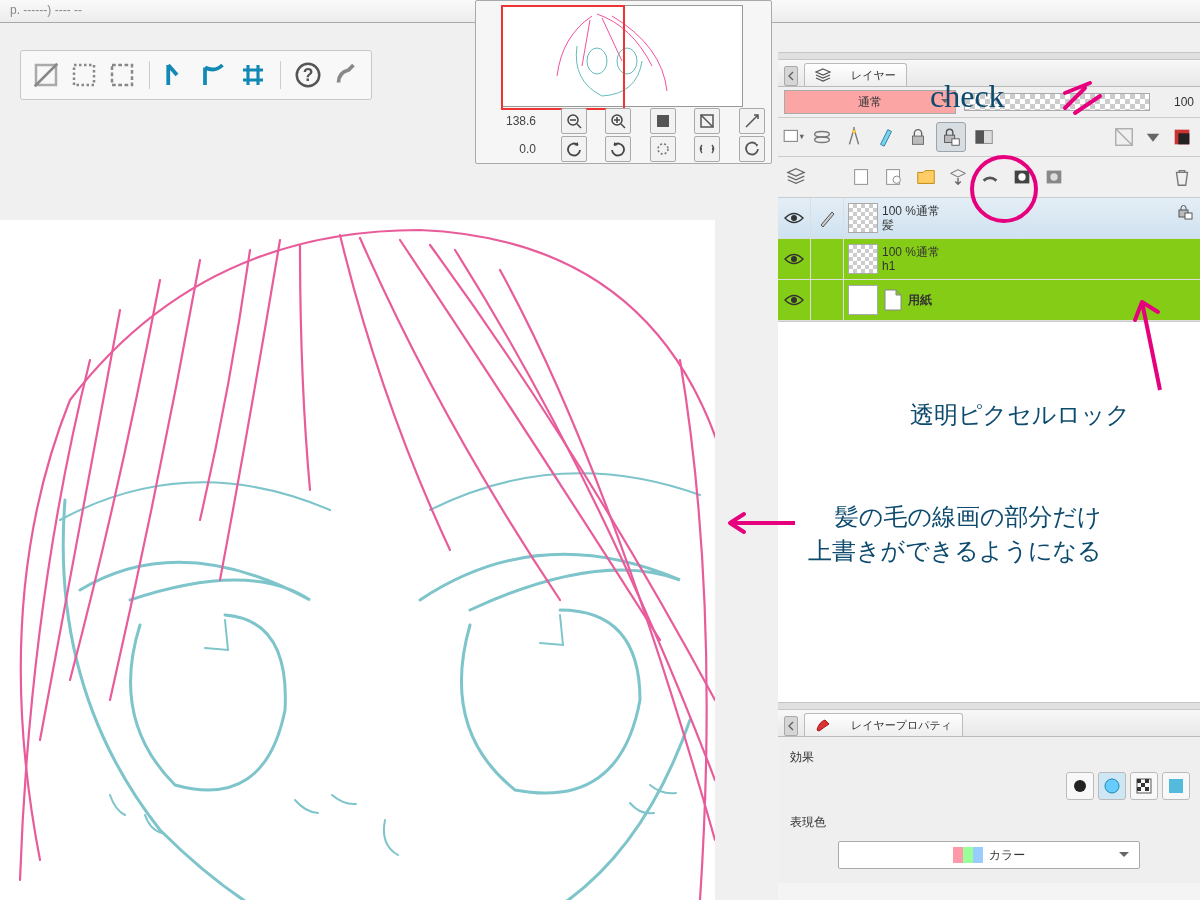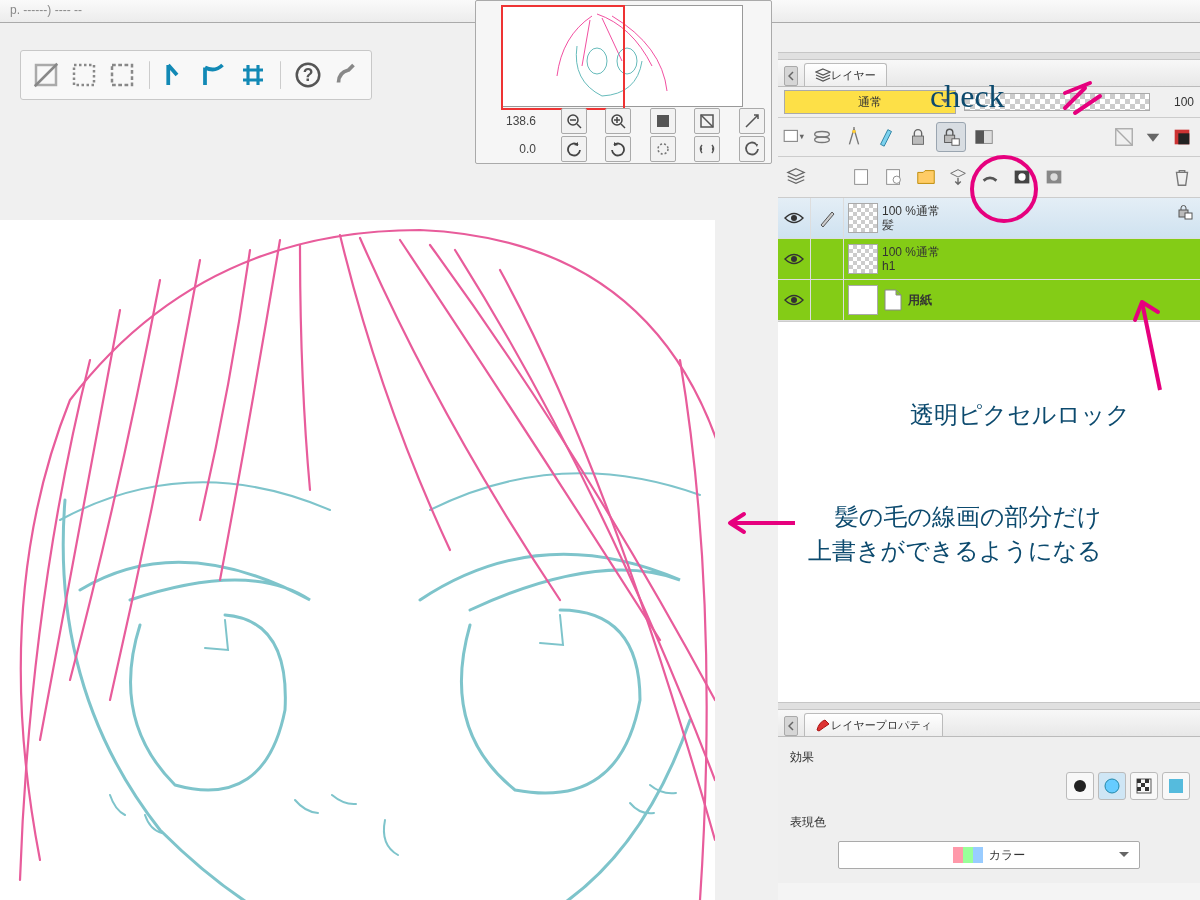--- a/index.html
+++ b/index.html
@@ -22,24 +22,24 @@
   .nav-thumb .red-box{position:absolute;left:-1px;top:-1px;width:120px;height:101px;border:2px solid #e33;}
   .nav-ctrl{position:absolute;left:0;bottom:0;width:100%;height:56px;}
   .nav-row{position:absolute;left:0;width:100%;height:28px;display:flex;align-items:center;justify-content:space-between;padding-right:6px;box-sizing:border-box;gap:2px;}
   .nav-row.r1{top:0;} .nav-row.r2{top:28px;}
   .nav-val{width:60px;text-align:right;padding-right:6px;color:#444;}
   .nbtn{width:24px;height:24px;border:1px solid #aaa;background:#f2f2f2;display:flex;align-items:center;justify-content:center;border-radius:2px;}
   
   .right{position:absolute;left:778px;top:52px;width:422px;height:848px;background:#f4f4f4;}
   .panel-divider{width:100%;height:6px;background:#e0e0e0;border-top:1px solid #c6c6c6;border-bottom:1px solid #c6c6c6;}
   .tab-row{height:26px;background:linear-gradient(#f8f8f8,#e8e8e8);display:flex;align-items:flex-end;padding-left:6px;gap:4px;border-bottom:1px solid #bbb;}
-  .tab{height:22px;padding:0 10px;background:linear-gradient(#fff,#eee);border:1px solid #bbb;border-bottom:none;border-radius:3px 3px 0 0;display:flex;align-items:center;font-size:11px;gap:0;}
+  .tab{height:22px;padding:0 10px;background:linear-gradient(#fff,#eee);border:1px solid #bbb;border-bottom:none;border-radius:3px 3px 0 0;display:flex;align-items:center;font-size:11px;gap:20px;}
   .collapse-handle{width:12px;height:18px;background:#d6d6d6;border:1px solid #aaa;border-radius:2px;display:flex;align-items:center;justify-content:center;margin-right:2px;}
   .blend-row{height:30px;display:flex;align-items:center;background:#f0f0f0;padding:0 6px;gap:8px;border-bottom:1px solid #ccc;}
-  .blend-select{flex:0 0 170px;height:22px;border:1px solid #aaa;background:#fde047;display:flex;align-items:center;justify-content:center;position:relative;}
+  .blend-select{flex:0 0 170px;height:22px;border:1px solid #aaa;background:#fca5a5;display:flex;align-items:center;justify-content:center;position:relative;}
   .blend-select::after{content:"";position:absolute;right:6px;top:8px;border:4px solid transparent;border-top-color:#666;}
   .opacity-bar{flex:1;height:16px;background:repeating-conic-gradient(#ccc 0 25%,#fff 0 50%) 0 0/10px 10px;border:1px solid #aaa;}
   .opacity-val{width:36px;text-align:right;}
   .layer-tools{height:38px;display:flex;align-items:center;padding:0 4px;gap:4px;border-bottom:1px solid #ccc;background:#f0f0f0;flex-wrap:nowrap;}
   .layer-tools.r2{height:40px;}
   .ltb{width:28px;height:28px;display:flex;align-items:center;justify-content:center;border-radius:3px;}
   .ltb.small{width:22px;height:22px;}
   .ltb svg{width:22px;height:22px;}
   .layer-list{background:#84cc16;border-bottom:1px solid #ccc;}
   .layer-row{height:40px;border-bottom:1px solid #ddd;display:flex;align-items:center;position:relative;}

